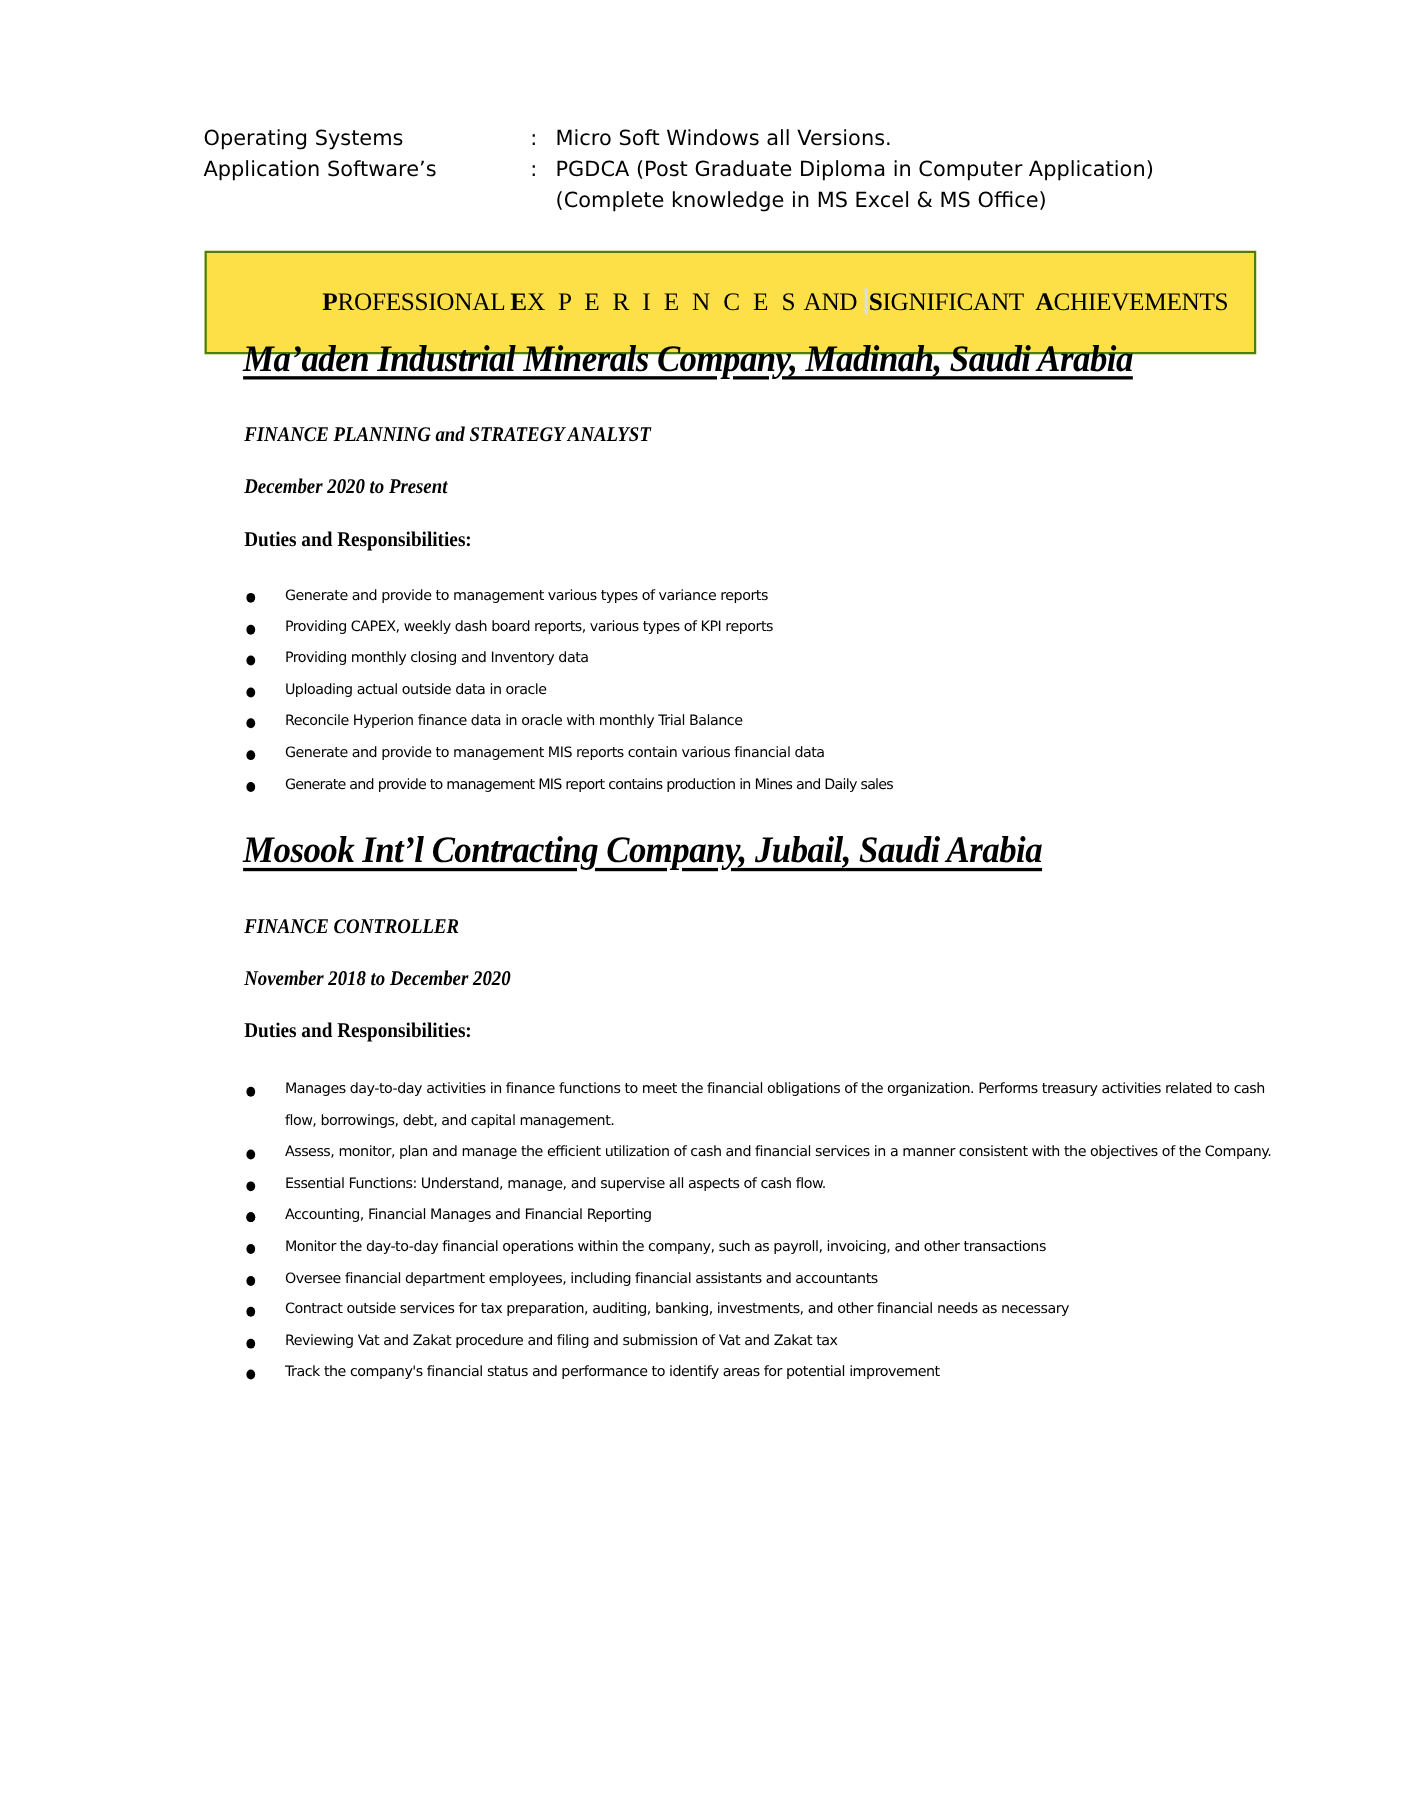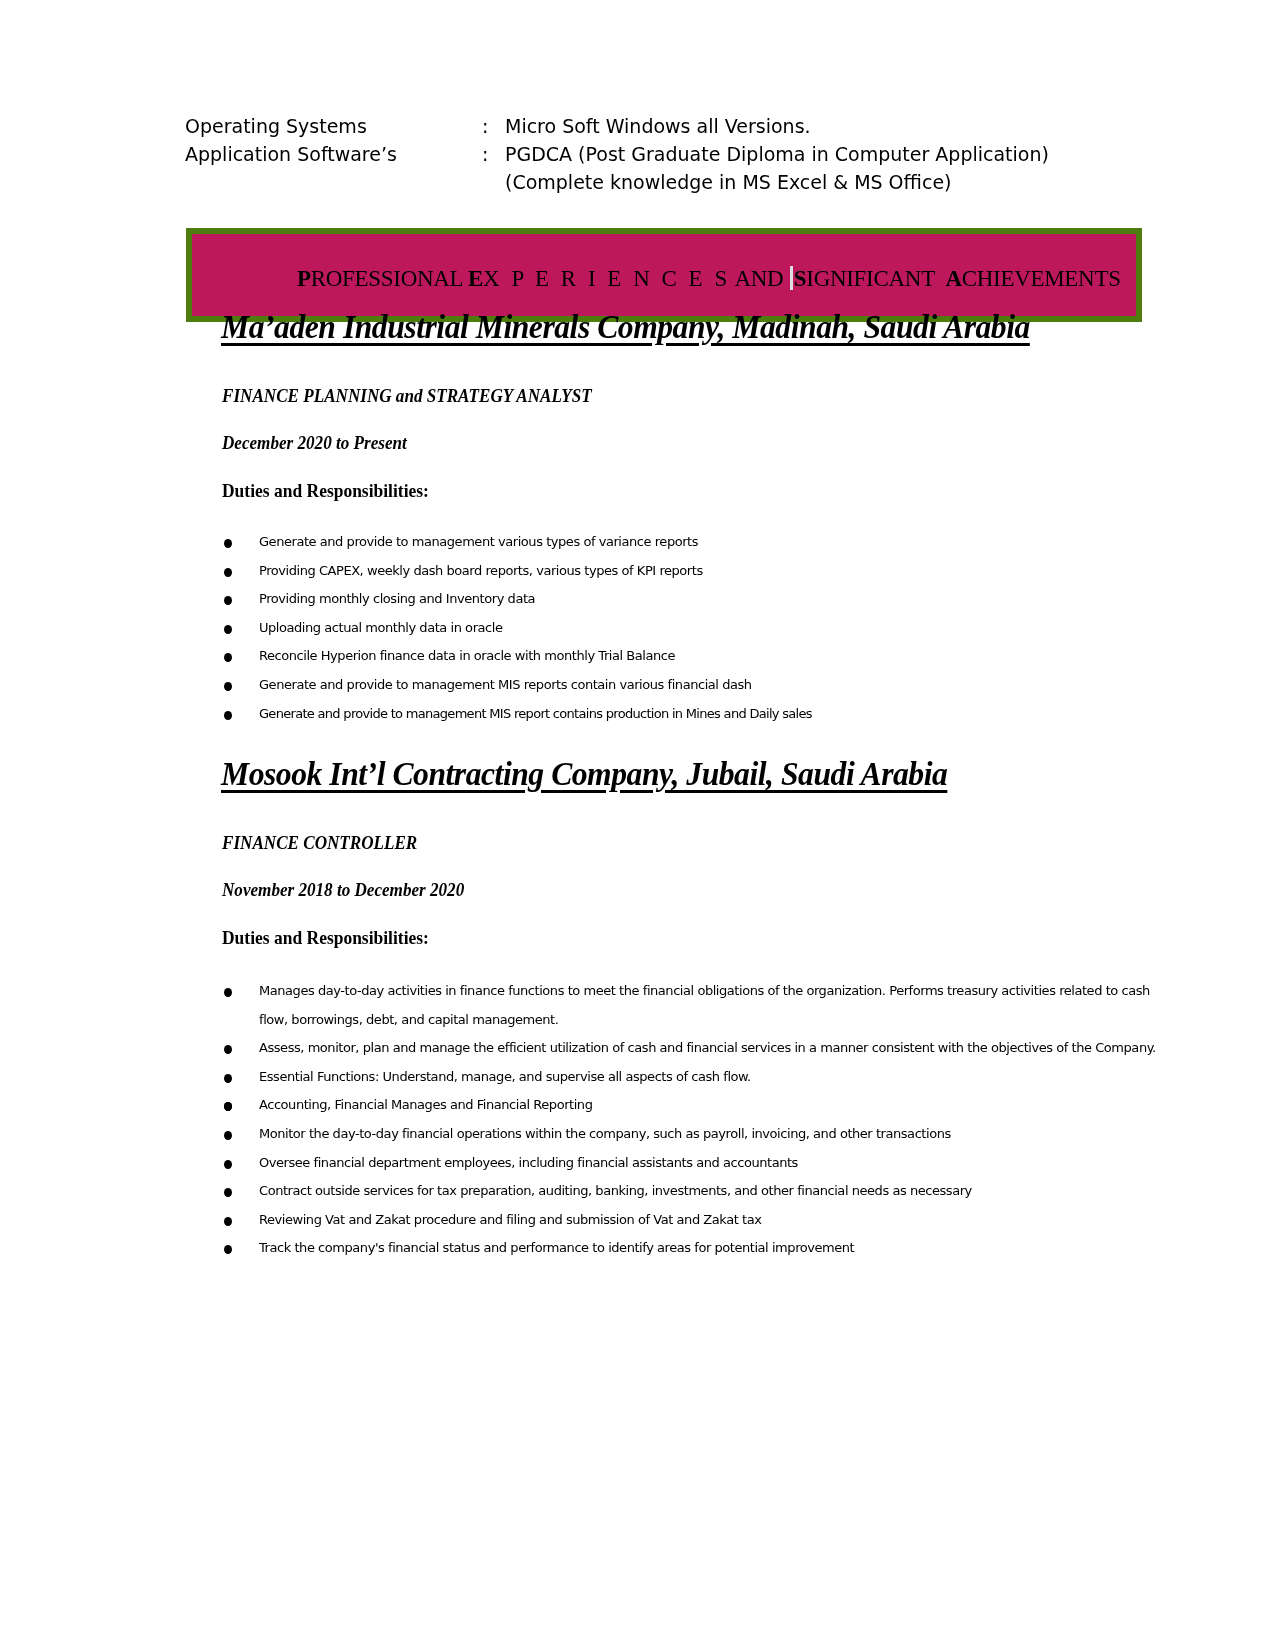--- a/index.html
+++ b/index.html
@@ -3,21 +3,21 @@
 <meta charset="utf-8">
 <style>
   html, body { margin: 0; padding: 0; background: #ffffff; }
   body { width: 1275px; height: 1650px; position: relative; overflow: hidden; color: #000; }
 
   .kv-row { position: absolute; left: 185px; font-size: 19px; line-height: 28px; font-family: "DejaVu Sans", sans-serif; white-space: nowrap; }
   .kv-row .k { position: absolute; left: 0; top: 0; }
   .kv-row .c { position: absolute; left: 297px; top: 0; }
   .kv-row .v { position: absolute; left: 320px; top: 0; }
 
-  .banner { position: absolute; left: 186px; top: 228px; width: 956px; height: 94px; background: #be185d; border: 6px solid #4d7c0f; box-sizing: border-box; }
+  .banner { position: absolute; left: 186px; top: 228px; width: 956px; height: 94px; background: #fde047; border: 2px solid #4d7c0f; box-sizing: border-box; }
   .banner-text { position: absolute; left: 105px; top: 32px; font-family: "Liberation Serif", serif; font-size: 23px; white-space: nowrap; letter-spacing: -0.3px; }
   .banner-text b { font-weight: bold; }
   .banner-text .spaced { letter-spacing: 3px; }
   .banner-cursor { display: inline-block; width: 3px; height: 24px; background: #dedede; vertical-align: -4px; margin: 0 1px; }
 
   .company { position: absolute; left: 221px; font-family: "Liberation Serif", serif; font-style: italic; font-weight: bold; font-size: 34px; white-space: nowrap; text-decoration: underline; text-decoration-thickness: 3px; text-underline-offset: 5px; transform: scaleX(0.93); transform-origin: left; letter-spacing: -0.5px; }
 
   .role, .dates { position: absolute; left: 222px; font-family: "Liberation Serif", serif; font-style: italic; font-weight: bold; font-size: 19px; white-space: nowrap; transform: scaleX(0.9); transform-origin: left; }
   .duties { position: absolute; left: 222px; font-family: "Liberation Serif", serif; font-weight: bold; font-size: 19px; white-space: nowrap; transform: scaleX(0.92); transform-origin: left; }
 
@@ -52,23 +52,23 @@
 </div>
 
 <div class="company" style="top:308px;">Ma’aden Industrial Minerals Company, Madinah, Saudi Arabia</div>
 <div class="role" style="top:385px;">FINANCE PLANNING and STRATEGY ANALYST</div>
 <div class="dates" style="top:432px;">December 2020 to Present</div>
 <div class="duties" style="top:480px;">Duties and Responsibilities:</div>
 <ul class="bullets" style="top:528px;">
   <li><span class="dot"></span><span class="txt">Generate and provide to management various types of variance reports</span></li>
   <li><span class="dot"></span><span class="txt">Providing CAPEX, weekly dash board reports, various types of KPI reports</span></li>
   <li><span class="dot"></span><span class="txt">Providing monthly closing and Inventory data</span></li>
-  <li><span class="dot"></span><span class="txt">Uploading actual monthly data in oracle</span></li>
+  <li><span class="dot"></span><span class="txt">Uploading actual outside data in oracle</span></li>
   <li><span class="dot"></span><span class="txt">Reconcile Hyperion finance data in oracle with monthly Trial Balance</span></li>
-  <li><span class="dot"></span><span class="txt">Generate and provide to management MIS reports contain various financial dash</span></li>
+  <li><span class="dot"></span><span class="txt">Generate and provide to management MIS reports contain various financial data</span></li>
   <li><span class="dot"></span><span class="txt" style="white-space:nowrap;letter-spacing:-0.7px;">Generate and provide to management MIS report contains production in Mines and Daily sales</span></li>
 </ul>
 
 <div class="company" style="top:755px;">Mosook Int’l Contracting Company, Jubail, Saudi Arabia</div>
 <div class="role" style="top:832px;">FINANCE CONTROLLER</div>
 <div class="dates" style="top:879px;">November 2018 to December 2020</div>
 <div class="duties" style="top:927px;">Duties and Responsibilities:</div>
 <ul class="bullets" style="top:977px;">
   <li><span class="dot"></span><span class="txt">Manages day-to-day activities in finance functions to meet the financial obligations of the organization. Performs treasury activities related to cash flow, borrowings, debt, and capital management.</span></li>
   <li><span class="dot"></span><span class="txt">Assess, monitor, plan and manage the efficient utilization of cash and financial services in a manner consistent with the objectives of the Company.</span></li>

